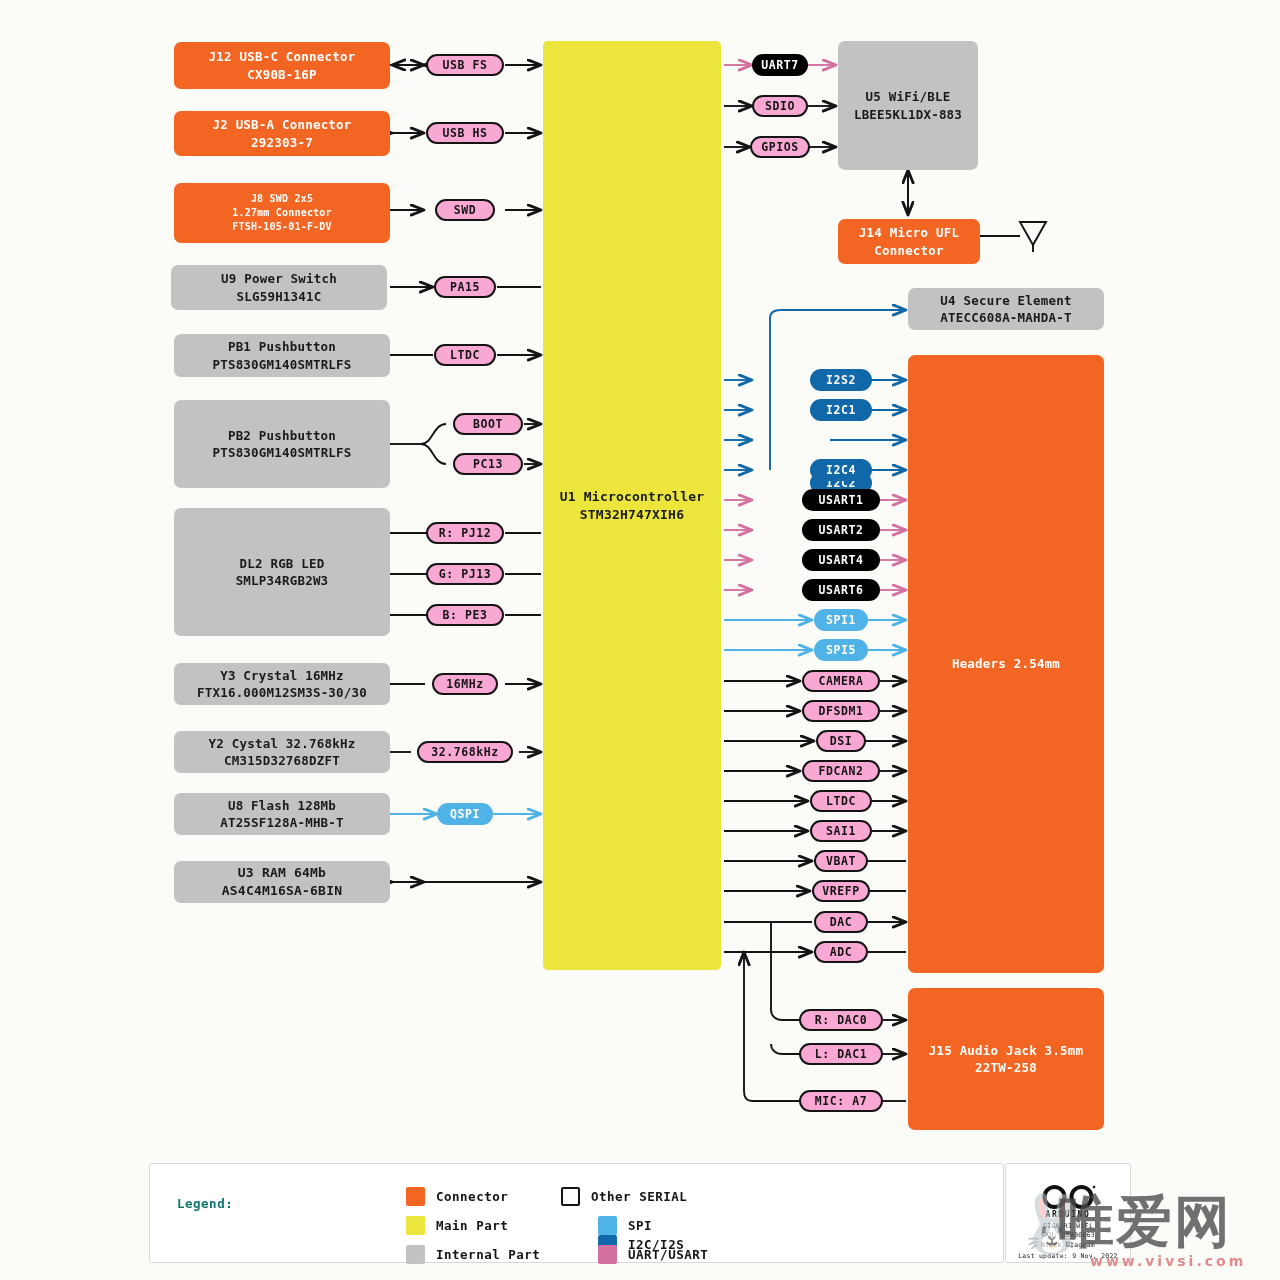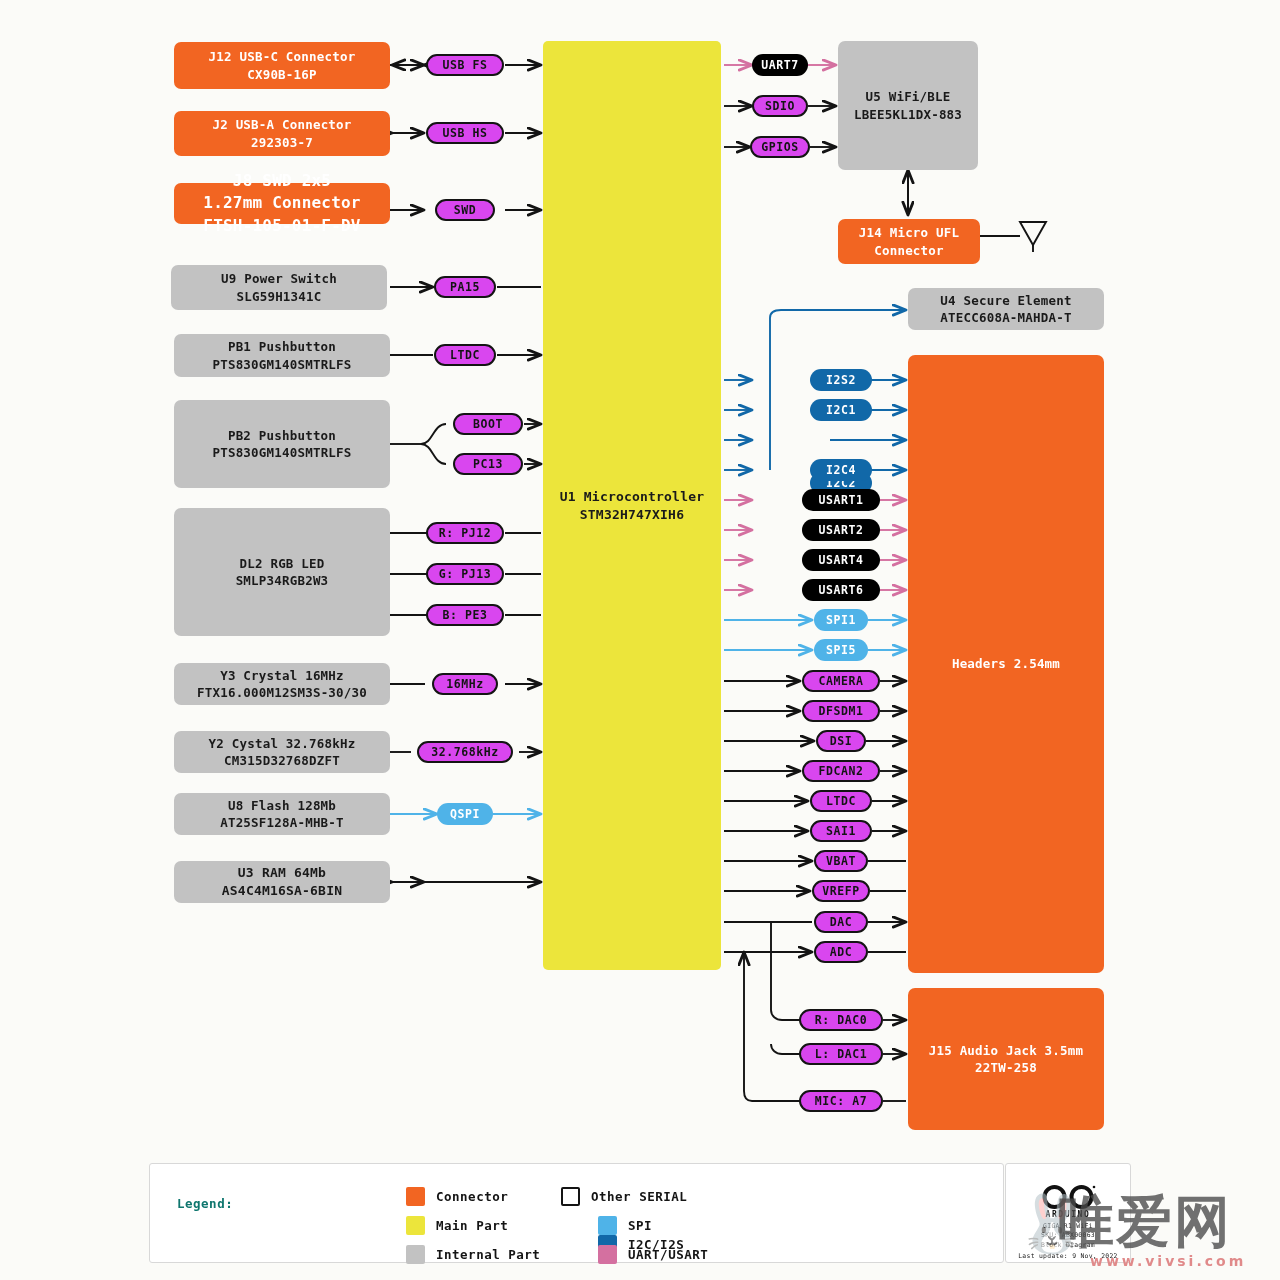--- a/index.html
+++ b/index.html
@@ -27,21 +27,21 @@
 
   
   .pill{
     position:absolute;
     height:22px;border-radius:11px;
     display:flex;align-items:center;justify-content:center;
     font-size:11.5px;font-weight:bold;letter-spacing:.6px;
     box-sizing:border-box;white-space:nowrap;
     transform:translate(-50%,-50%);
   }
-  .pill.other{background:#d946ef;color:#141414;border:2.2px solid #141414;}
+  .pill.other{background:#f9a8d4;color:#141414;border:2.2px solid #141414;}
   .pill.i2c  {background:#1168a8;color:#ffffff;}
   .pill.spi  {background:#4fb3e8;color:#ffffff;}
   .pill.uart {background:#000000;color:#ffffff;}
 
   
   #legend{
     position:absolute;left:149px;top:1163px;width:855px;height:100px;
     background:#ffffff;border:1px solid #d8d8d8;border-radius:3px;
     box-sizing:border-box;
   }
@@ -249,21 +249,21 @@
     </g>
   </svg>
 
   <div class="blk main" data-name="block-u1-microcontroller" style="left:543px;top:41px;width:178px;height:929px;font-size:13px;border-radius:5px;">U1 Microcontroller
 STM32H747XIH6</div>
 
   <div class="blk conn" data-name="block-j12-usb-c-connector" style="left:174px;top:42px;width:216px;height:47px;font-size:12.5px;">J12 USB-C Connector
 CX90B-16P</div>
   <div class="blk conn" data-name="block-j2-usb-a-connector" style="left:174px;top:111px;width:216px;height:45px;font-size:12.5px;">J2 USB-A Connector
 292303-7</div>
-  <div class="blk conn" data-name="block-j8-swd-connector" style="left:174px;top:183px;width:216px;height:41px;font-size:16px;">J8 SWD 2x5
+  <div class="blk conn" data-name="block-j8-swd-connector" style="left:174px;top:183px;width:216px;height:60px;font-size:10px;">J8 SWD 2x5
 1.27mm Connector
 FTSH-105-01-F-DV</div>
   <div class="blk internal" data-name="block-u9-power-switch" style="left:171px;top:265px;width:216px;height:45px;font-size:12.5px;">U9 Power Switch
 SLG59H1341C</div>
   <div class="blk internal" data-name="block-pb1-pushbutton" style="left:174px;top:334px;width:216px;height:43px;font-size:12.5px;">PB1 Pushbutton
 PTS830GM140SMTRLFS</div>
   <div class="blk internal" data-name="block-pb2-pushbutton" style="left:174px;top:400px;width:216px;height:88px;font-size:12.5px;">PB2 Pushbutton
 PTS830GM140SMTRLFS</div>
   <div class="blk internal" data-name="block-dl2-rgb-led" style="left:174px;top:508px;width:216px;height:128px;font-size:12.5px;">DL2 RGB LED
 SMLP34RGB2W3</div>

